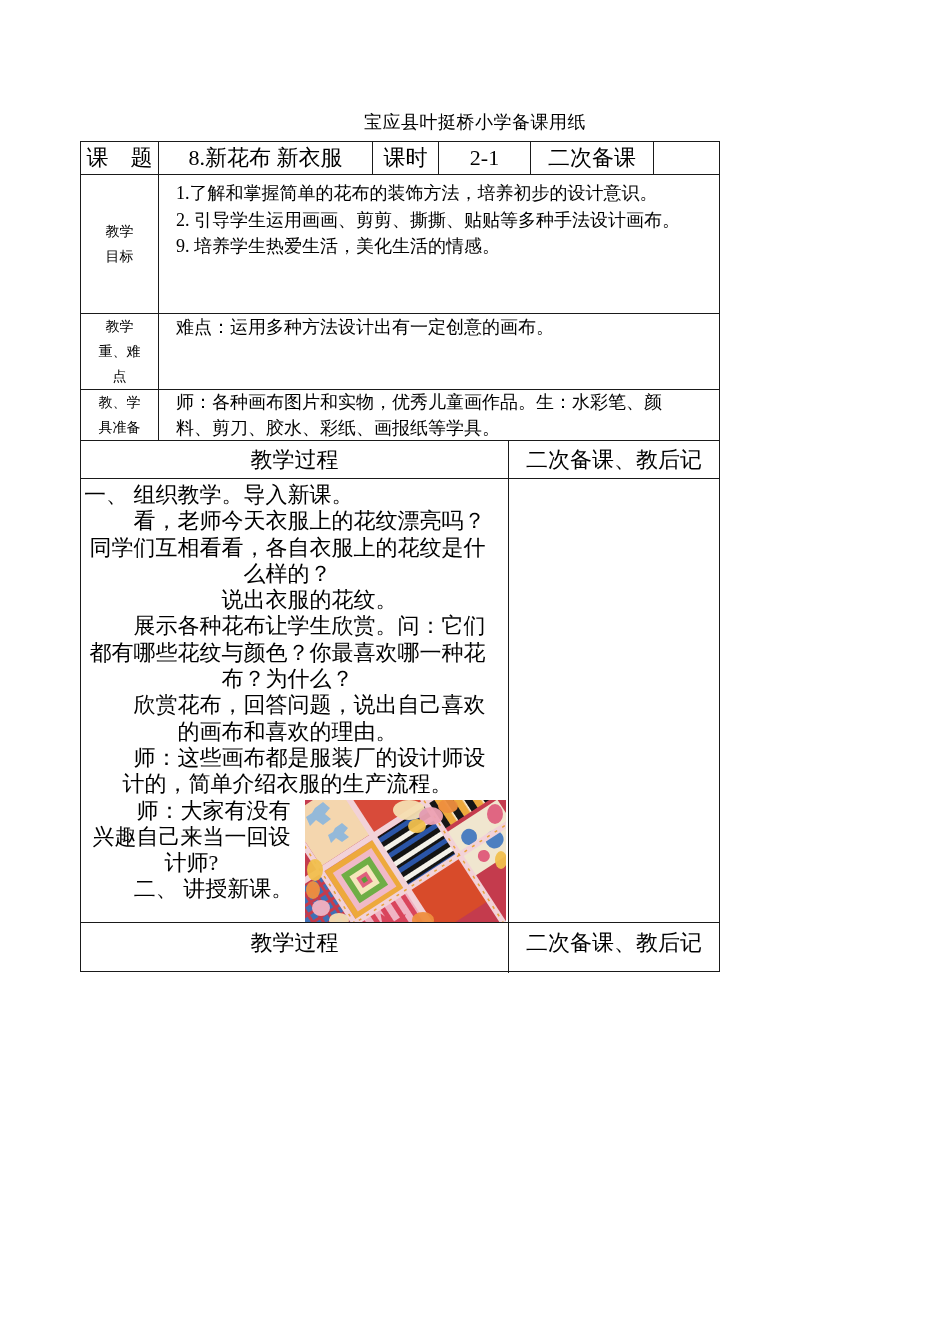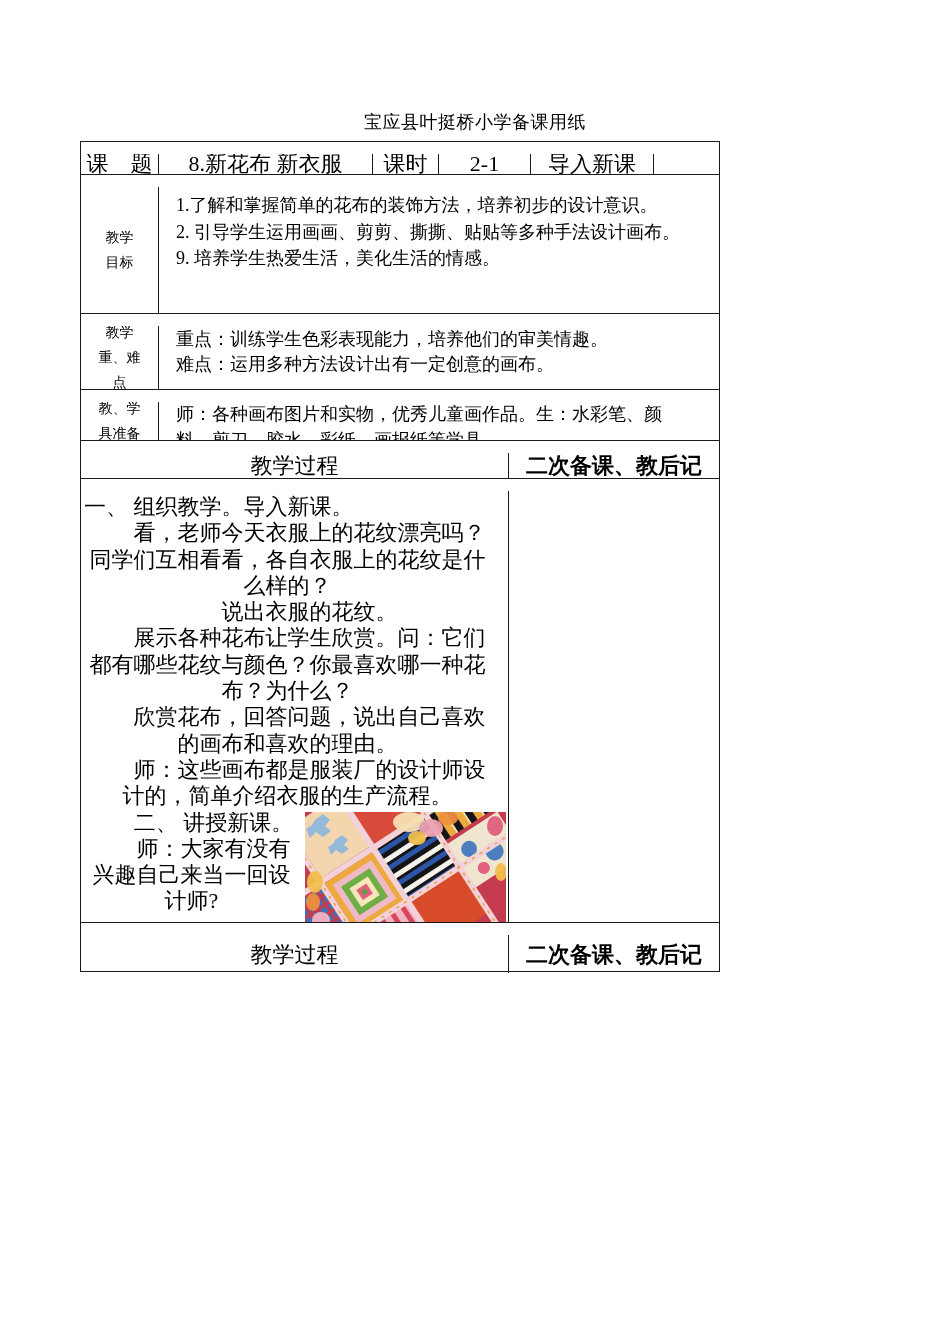--- a/index.html
+++ b/index.html
@@ -10,21 +10,21 @@
     position:absolute; left:0; top:110px; width:950px;
     text-align:center; font-size:18px; letter-spacing:.5px;
   }
 
   .tbl{
     position:absolute; left:80px; top:141px; width:640px; height:831px;
     border:1.6px solid #1a1a1a;
   }
   .row{ display:flex; width:100%; border-bottom:1.5px solid #1a1a1a; }
   .row:last-child{ border-bottom:none; }
-  .cell{ border-right:1.5px solid #1a1a1a; overflow:hidden;margin-top:12px; }
+  .cell{ border-right:1.5px solid #1a1a1a; overflow:hidden; }
   .cell:last-child{ border-right:none; }
   .vcenter{ display:flex; align-items:center; justify-content:center; }
   .pre{ white-space:pre-line; text-align:center; }
 
   
   .r1{ height:33px; font-size:22px; }
   .r1 .c-label1{ width:78px; }
   .r1 .c-topic{ width:214px; }
   .r1 .c-ptl{ width:66px; }
   .r1 .c-ptv{ width:92px; }
@@ -39,21 +39,21 @@
   .r2 .bodycell{ padding:5px 30px 0 17px; line-height:26.5px; }
   .r3{ height:76px; }
   .r3 .bodycell{ padding:1px 42px 0 17px; line-height:25px; }
   .r4{ height:51px; }
   .r4 .bodycell{ padding:0 30px 0 17px; line-height:25.5px; }
 
   
   .r5{ height:38px; font-size:22px; }
   .r7{ height:50px; font-size:22px; }
   .c-proc{ width:428px; text-align:center; }
-  .c-notes{ flex:1; text-align:center;font-weight:bold; }
+  .c-notes{ flex:1; text-align:center; }
   .r5 .c-proc,.r5 .c-notes{ display:flex; align-items:center; justify-content:center; }
   .r7 .c-proc,.r7 .c-notes{ padding-top:5px; }
 
   
   .r6{ height:444px; }
   .r6 .c-proc{ text-align:left; padding:3px 2px 0 3px; font-size:22px; line-height:26.3px; }
   .para{ padding-right:15px; }
   .para.indent{ text-indent:44px;text-align:center; }
   .fabric-float{ float:right; margin:2px 0 0 6px; width:201px; height:128px; }
   .fabric-float svg{ display:block; }
@@ -63,40 +63,39 @@
 
 <div class="doc-title">宝应县叶挺桥小学备课用纸</div>
 
 <div class="tbl">
 
   <div class="row r1">
     <div class="cell c-label1 vcenter">课　题</div>
     <div class="cell c-topic vcenter">8.新花布 新衣服</div>
     <div class="cell c-ptl vcenter">课时</div>
     <div class="cell c-ptv vcenter">2-1</div>
-    <div class="cell c-date vcenter">导入新课</div>
+    <div class="cell c-date vcenter">二次备课</div>
     <div class="cell c-datev vcenter"></div>
   </div>
 
   <div class="row r2">
     <div class="cell labelcol vcenter pre">教学
 目标</div>
     <div class="cell bodycell">
       <div>1.了解和掌握简单的花布的装饰方法，培养初步的设计意识。</div>
       <div>2. 引导学生运用画画、剪剪、撕撕、贴贴等多种手法设计画布。</div>
       <div>9. 培养学生热爱生活，美化生活的情感。</div>
     </div>
   </div>
 
   <div class="row r3">
     <div class="cell labelcol vcenter pre">教学
 重、难
 点</div>
     <div class="cell bodycell">
-      <div>重点：训练学生色彩表现能力，培养他们的审美情趣。</div>
       <div>难点：运用多种方法设计出有一定创意的画布。</div>
     </div>
   </div>
 
   <div class="row r4">
     <div class="cell labelcol vcenter pre">教、学
 具准备</div>
     <div class="cell bodycell">师：各种画布图片和实物，优秀儿童画作品。生：水彩笔、颜料、剪刀、胶水、彩纸、画报纸等学具。</div>
   </div>
 
@@ -195,22 +194,22 @@
               <ellipse cx="16" cy="108" rx="9" ry="8" fill="#f0b4c4"></ellipse>
               <ellipse cx="34" cy="120" rx="10" ry="7" fill="#f6dfb2"></ellipse>
               <ellipse cx="118" cy="120" rx="11" ry="8" fill="#ef8f3f"></ellipse>
               <ellipse cx="190" cy="14" rx="8" ry="10" fill="#e0607e"></ellipse>
               <ellipse cx="196" cy="60" rx="6" ry="9" fill="#f2c04e"></ellipse>
             </g>
           </g>
         </svg>
       </div>
 
+      <div class="para indent">师：大家有没有兴趣自己来当一回设计师?</div>
       <div class="para indent">二、 讲授新课。</div>
-      <div class="para indent">师：大家有没有兴趣自己来当一回设计师?</div>
     </div>
     <div class="cell c-notes"></div>
   </div>
 
   <div class="row r7">
     <div class="cell c-proc">教学过程</div>
     <div class="cell c-notes">二次备课、教后记</div>
   </div>
 
 </div>

